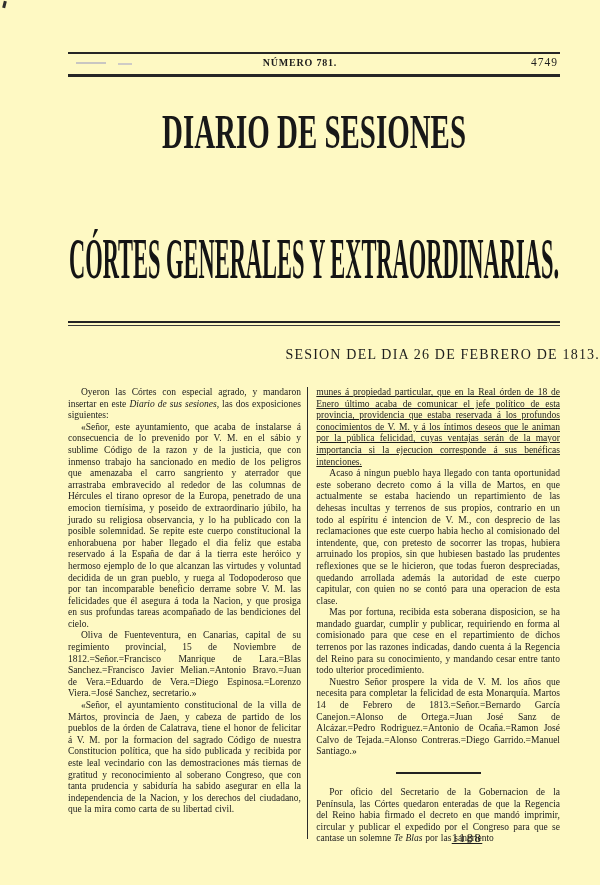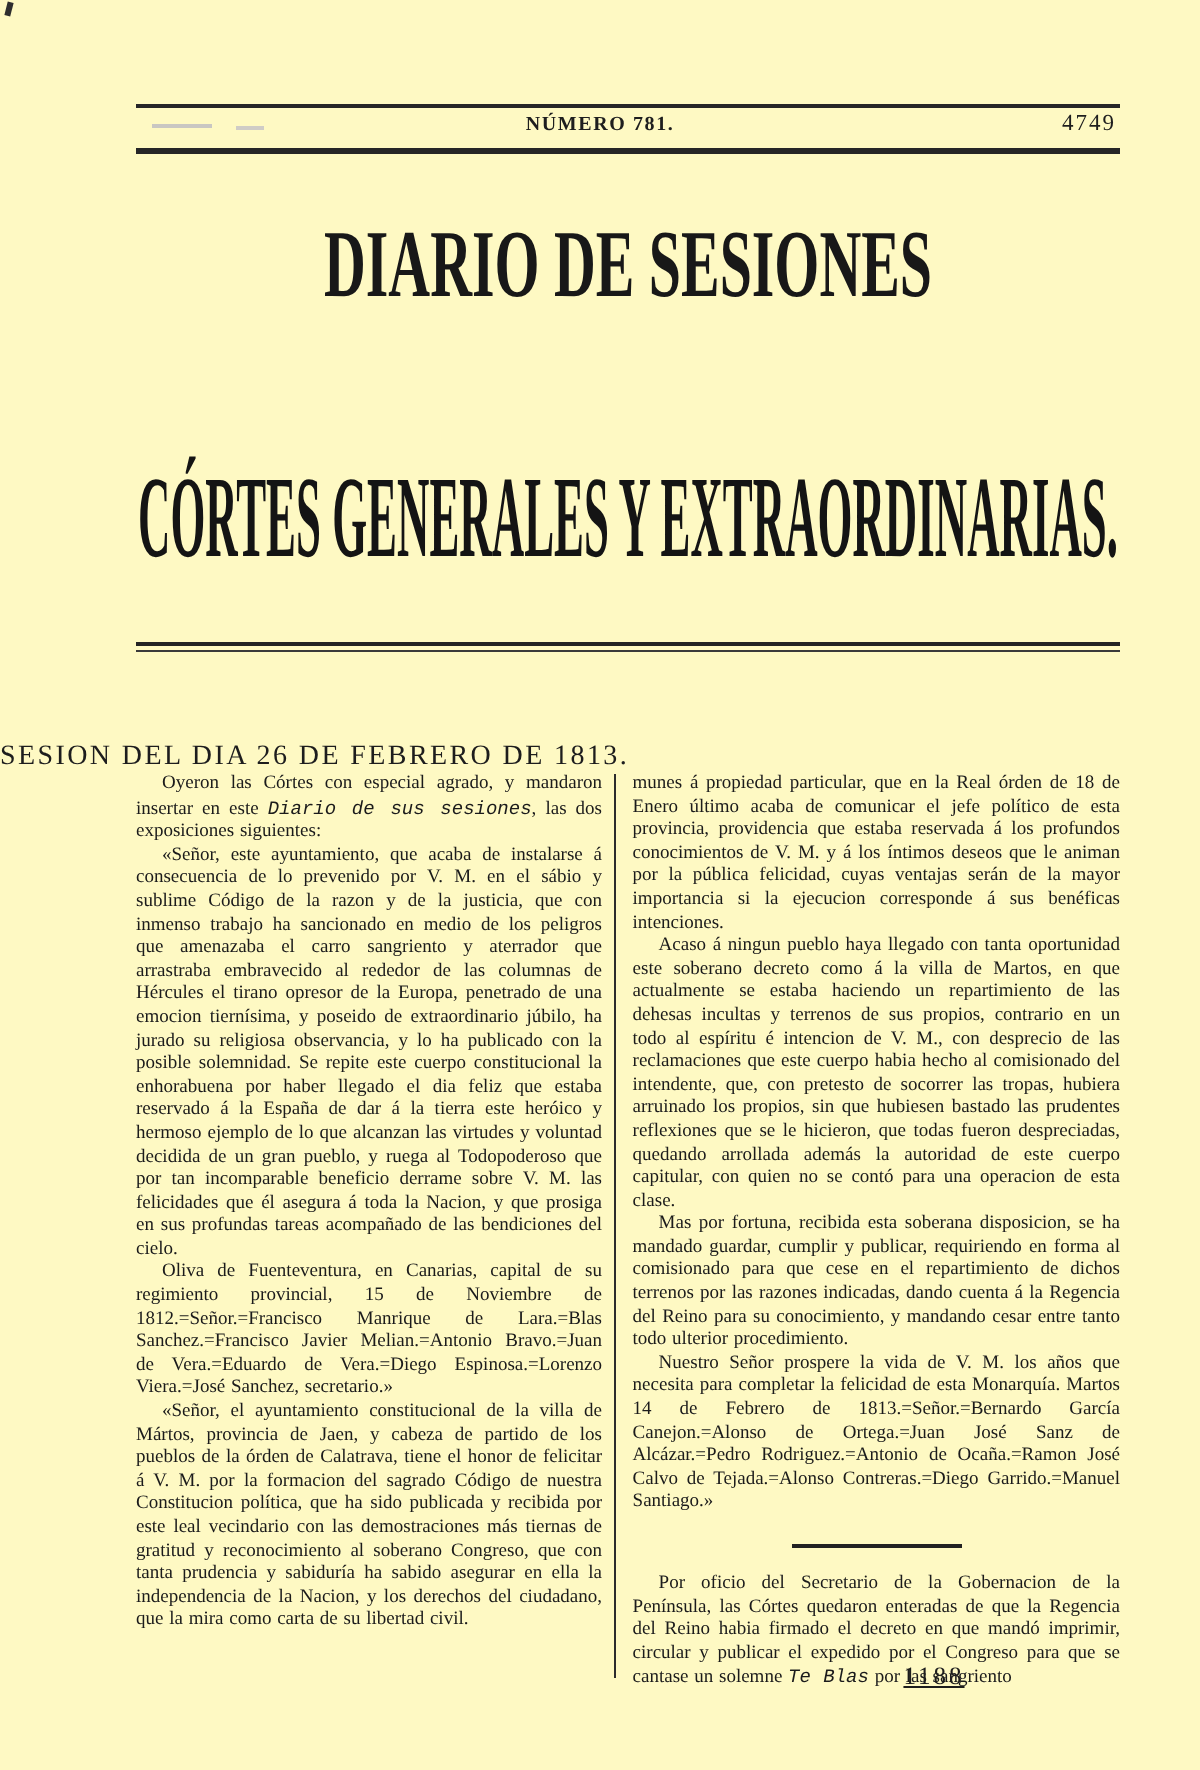--- a/index.html
+++ b/index.html
@@ -44,36 +44,36 @@
   }
   .t2 { position: absolute; top: 226px; left: 0; }
   .t2 text { font-family: "Liberation Serif", "DejaVu Serif", serif; font-weight: bold; fill: #141414; }
 
   
   .session-rule {
     position: absolute; top: 321px; left: 68px; width: 492px; height: 2px;
     border-top: 2.5px solid #242424; border-bottom: 1px solid #3a3a3a;
   }
   .session-heading {
-    position: absolute; top: 347px; left: 0; width: 600px; text-align: left;
-    font-size: 14px; letter-spacing: 1.2px; color: #1d1d1d; margin-top: 24px;
+    position: absolute; top: 347px; left: 0; width: 600px; text-align: right;
+    font-size: 14px; letter-spacing: 1.2px; color: #1d1d1d;
   }
 
   
   .columns {
     position: absolute; top: 387px; left: 68px; width: 492px; height: 452px;
     display: flex; align-items: stretch;
   }
   .col { font-size: 9.5px; line-height: 11.6px; text-align: justify; }
   .col.left { width: 233px; }
   .col-divider { width: 1.3px; background: #2c2c2c; margin-left: 6px; }
   .col.right { flex: 1; margin-left: 8px; }
   .para { margin: 0; text-indent: 13px; word-spacing: 0.5px; }
-  .para.noindent { text-indent: 0; }
-  .it { font-style: italic; font-family: Liberation Mono, monospace; }
+  .para.noindent { text-indent: 0; text-decoration: underline; }
+  .it { font-style: italic; }
   .section-rule {
     width: 85px; height: 0; border-top: 2px solid #222;
     margin: 14px auto 13px auto;
   }
 
   
   .footer-num {
     position: absolute; top: 831px; left: 437px; width: 60px; text-align: center;
     font-size: 12.5px; letter-spacing: 1.5px; color: #1d1d1d; text-decoration: underline;
   }

